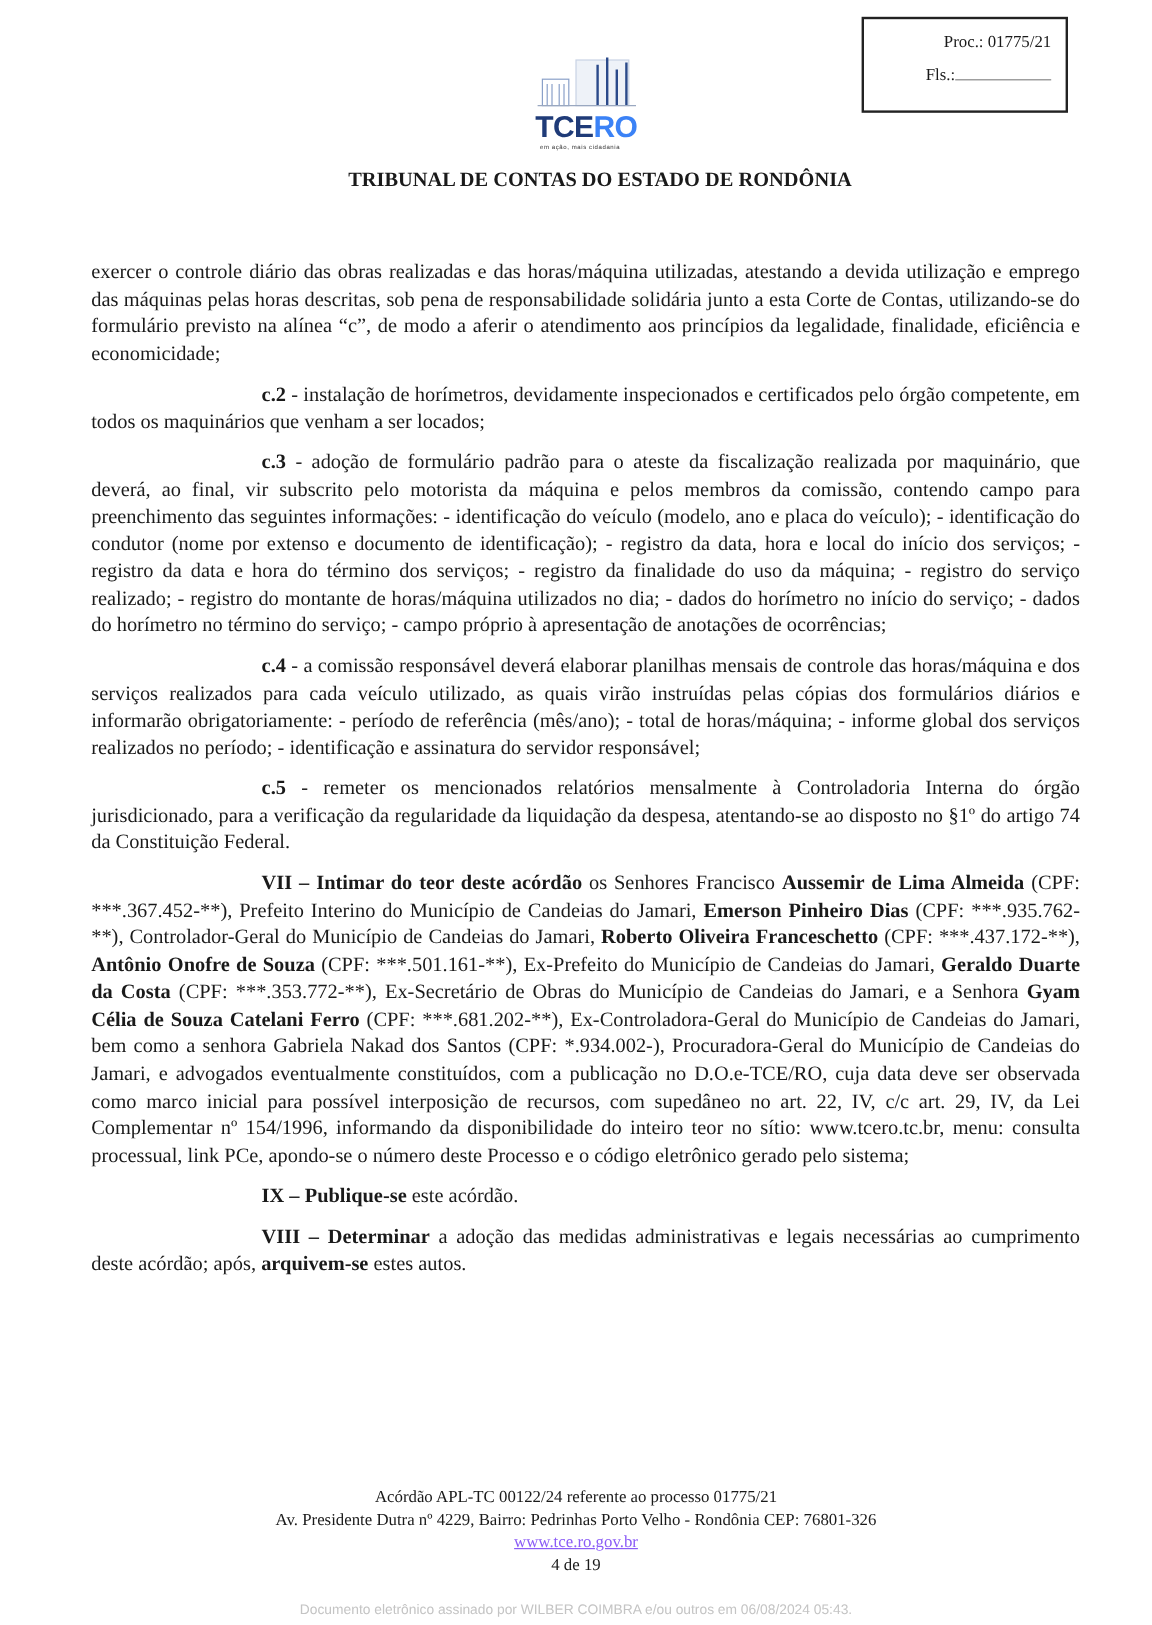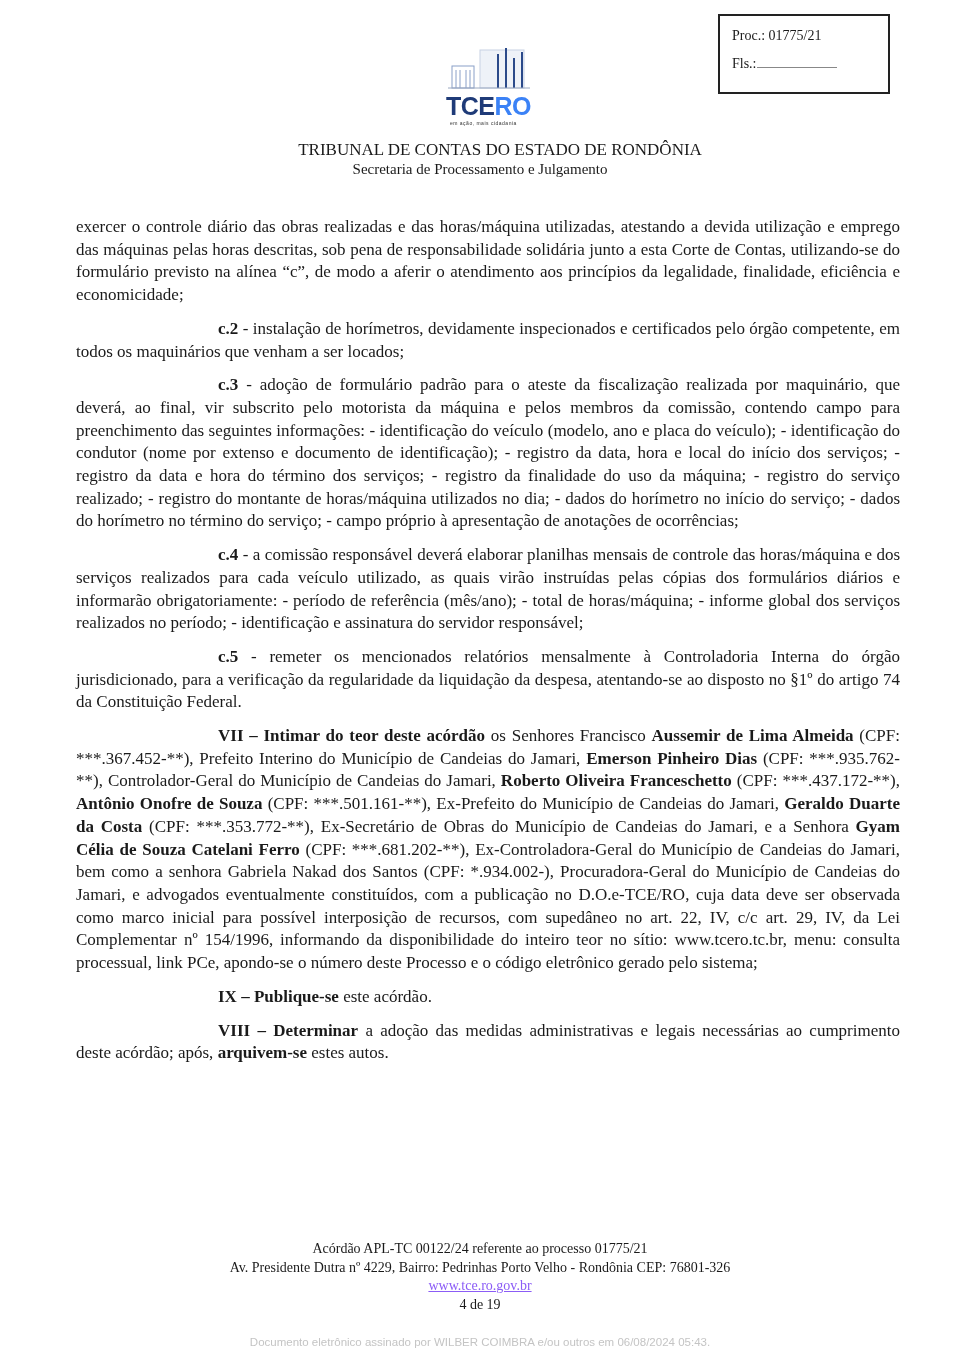--- a/index.html
+++ b/index.html
@@ -1,29 +1,29 @@
 <!DOCTYPE html>
 <html><head>
 <meta charset="utf-8">
 <style>
   html, body { margin: 0; padding: 0; background: #ffffff; }
   body { width: 960px; height: 1354px; position: relative; overflow: hidden;
          font-family: "Liberation Serif", "DejaVu Serif", serif; color: #1a1a1a; }
   .proc-box { position: absolute; left: 718px; top: 14px; width: 172px; height: 80px;
               border: 2px solid #222; box-sizing: border-box; padding: 6px 12px;
-              font-size: 14px; line-height: 28px; }
+              font-size: 14px; line-height: 28px; text-align: right; }
   .proc-box .blank { display: inline-block; width: 80px; border-bottom: 1px solid #888; height: 14px; vertical-align: baseline; }
   .logo { position: absolute; left: 444px; top: 44px; width: 92px; height: 80px; }
   .logo-text { position: absolute; left: 446px; top: 92px; font-family: "Liberation Sans", sans-serif;
                font-weight: bold; font-size: 25px; letter-spacing: -0.5px; color: #1f3b78; }
   .logo-text .ro { color: #3b82f6; }
   .logo-tag { position: absolute; left: 450px; top: 120px; font-family: "Liberation Sans", sans-serif;
               font-size: 5px; color: #333; letter-spacing: 0.5px; }
   .header { position: absolute; left: 0; top: 140px; width: 960px; text-align: center; }
-  .header .title { font-weight: normal; font-size: 17px; line-height: 20px; margin-left: 40px; }
+  .header .title { font-weight: bold; font-size: 17px; line-height: 20px; margin-left: 40px; }
   .header .sub { font-size: 15px; line-height: 18px; }
   .content { position: absolute; left: 76px; top: 216px; width: 824px;
              font-size: 17px; line-height: 22.7px; text-align: justify; }
   .content p { margin: 0 0 11px 0; }
   .indent { display: inline-block; width: 142px; }
   b { font-weight: bold; }
   .footer { position: absolute; left: 0; top: 1240px; width: 960px; text-align: center;
             font-size: 14px; line-height: 18.5px; }
   .footer a { color: #8b5cf6; text-decoration: underline; }
   .signed { position: absolute; left: 0; top: 1336px; width: 960px; text-align: center;
@@ -52,21 +52,20 @@
     <line x1="70" y1="14" x2="70" y2="44"></line>
       <line x1="78" y1="8" x2="78" y2="44"></line>
   </g>
   <line x1="4" y1="44" x2="86" y2="44" stroke="#9aa8c0" stroke-width="1"></line>
 </svg>
 <div class="logo-text"><span>TCE</span><span class="ro">RO</span></div>
 <div class="logo-tag">em ação, mais cidadania</div>
 
 <div class="header">
   <div class="title">TRIBUNAL DE CONTAS DO ESTADO DE RONDÔNIA</div>
-  <div class="sub">Secretaria de Processamento e Julgamento</div>
 </div>
 
 <div class="content">
   <p>exercer o controle diário das obras realizadas e das horas/máquina utilizadas, atestando a devida utilização e emprego das máquinas pelas horas descritas, sob pena de responsabilidade solidária junto a esta Corte de Contas, utilizando-se do formulário previsto na alínea “c”, de modo a aferir o atendimento aos princípios da legalidade, finalidade, eficiência e economicidade;</p>
   <p><span class="indent"></span><b>c.2</b><span> - instalação de horímetros, devidamente inspecionados e certificados pelo órgão competente, em todos os maquinários que venham a ser locados;</span></p>
   <p><span class="indent"></span><b>c.3</b><span> - adoção de formulário padrão para o ateste da fiscalização realizada por maquinário, que deverá, ao final, vir subscrito pelo motorista da máquina e pelos membros da comissão, contendo campo para preenchimento das seguintes informações: - identificação do veículo (modelo, ano e placa do veículo); - identificação do condutor (nome por extenso e documento de identificação); - registro da data, hora e local do início dos serviços; - registro da data e hora do término dos serviços; - registro da finalidade do uso da máquina; - registro do serviço realizado; - registro do montante de horas/máquina utilizados no dia; - dados do horímetro no início do serviço; - dados do horímetro no término do serviço; - campo próprio à apresentação de anotações de ocorrências;</span></p>
   <p><span class="indent"></span><b>c.4</b><span> - a comissão responsável deverá elaborar planilhas mensais de controle das horas/máquina e dos serviços realizados para cada veículo utilizado, as quais virão instruídas pelas cópias dos formulários diários e informarão obrigatoriamente: - período de referência (mês/ano); - total de horas/máquina; - informe global dos serviços realizados no período; - identificação e assinatura do servidor responsável;</span></p>
   <p><span class="indent"></span><b>c.5</b><span> - remeter os mencionados relatórios mensalmente à Controladoria Interna do órgão jurisdicionado, para a verificação da regularidade da liquidação da despesa, atentando-se ao disposto no §1º do artigo 74 da Constituição Federal.</span></p>
   <p><span class="indent"></span><b>VII – Intimar do teor deste acórdão</b><span> os Senhores Francisco </span><b>Aussemir de Lima Almeida</b><span> (CPF: ***.367.452-**), Prefeito Interino do Município de Candeias do Jamari, </span><b>Emerson Pinheiro Dias</b><span> (CPF: ***.935.762-**), Controlador-Geral do Município de Candeias do Jamari, </span><b>Roberto Oliveira Franceschetto</b><span> (CPF: ***.437.172-**), </span><b>Antônio Onofre de Souza</b><span> (CPF: ***.501.161-**), Ex-Prefeito do Município de Candeias do Jamari, </span><b>Geraldo Duarte da Costa</b><span> (CPF: ***.353.772-**), Ex-Secretário de Obras do Município de Candeias do Jamari, e a Senhora </span><b>Gyam Célia de Souza Catelani Ferro</b><span> (CPF: ***.681.202-**), Ex-Controladora-Geral do Município de Candeias do Jamari, bem como a senhora Gabriela Nakad dos Santos (CPF: *.934.002-), Procuradora-Geral do Município de Candeias do Jamari, e advogados eventualmente constituídos, com a publicação no D.O.e-TCE/RO, cuja data deve ser observada como marco inicial para possível interposição de recursos, com supedâneo no art. 22, IV, c/c art. 29, IV, da Lei Complementar nº 154/1996, informando da disponibilidade do inteiro teor no sítio: www.tcero.tc.br, menu: consulta processual, link PCe, apondo-se o número deste Processo e o código eletrônico gerado pelo sistema;</span></p>
   <p><span class="indent"></span><b>IX – Publique-se</b><span> este acórdão.</span></p>

